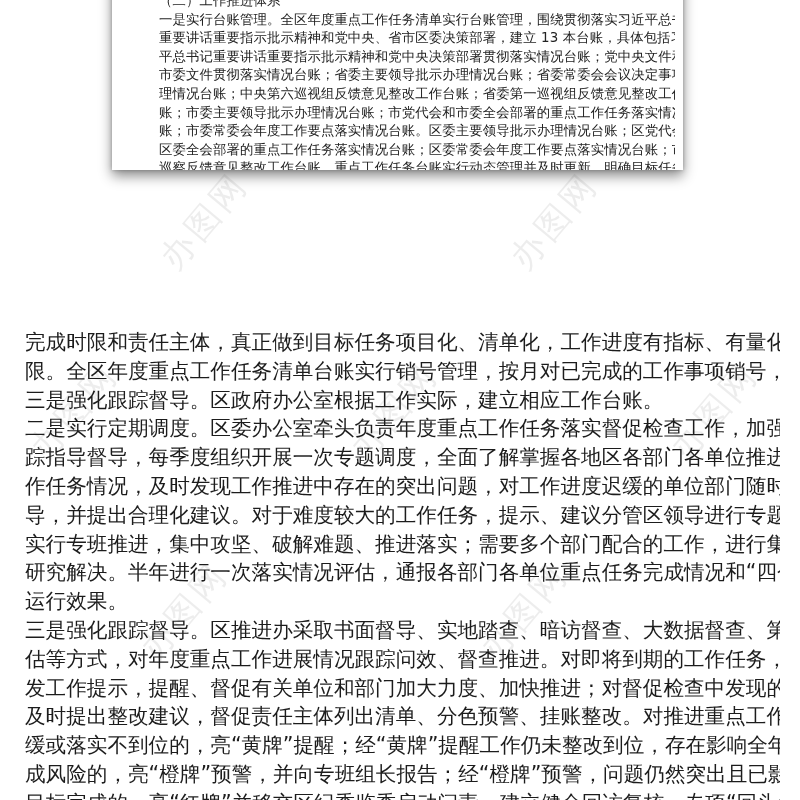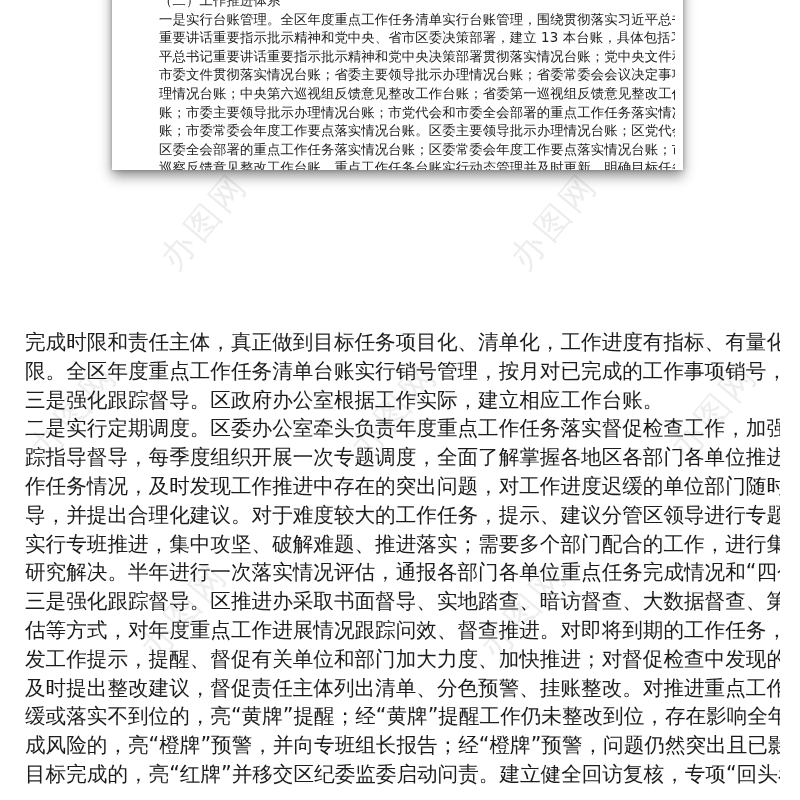--- a/index.html
+++ b/index.html
@@ -97,20 +97,21 @@
 <div class="body-text">
   <span class="body-line">完成时限和责任主体，真正做到目标任务项目化、清单化，工作进度有指标、有量化、有时</span>
   <span class="body-line">限。全区年度重点工作任务清单台账实行销号管理，按月对已完成的工作事项销号，定期报</span>
   <span class="body-line">三是强化跟踪督导。区政府办公室根据工作实际，建立相应工作台账。</span>
   <span class="body-line">二是实行定期调度。区委办公室牵头负责年度重点工作任务落实督促检查工作，加强日常跟</span>
   <span class="body-line">踪指导督导，每季度组织开展一次专题调度，全面了解掌握各地区各部门各单位推进重点工</span>
   <span class="body-line">作任务情况，及时发现工作推进中存在的突出问题，对工作进度迟缓的单位部门随时调度指</span>
   <span class="body-line">导，并提出合理化建议。对于难度较大的工作任务，提示、建议分管区领导进行专题调度或</span>
   <span class="body-line">实行专班推进，集中攻坚、破解难题、推进落实；需要多个部门配合的工作，进行集中会商</span>
   <span class="body-line">研究解决。半年进行一次落实情况评估，通报各部门各单位重点任务完成情况和“四个体系”</span>
+  <span class="body-line">运行效果。</span>
   <span class="body-line">三是强化跟踪督导。区推进办采取书面督导、实地踏查、暗访督查、大数据督查、第三方评</span>
   <span class="body-line">估等方式，对年度重点工作进展情况跟踪问效、督查推进。对即将到期的工作任务，及时下</span>
   <span class="body-line">发工作提示，提醒、督促有关单位和部门加大力度、加快推进；对督促检查中发现的问题，</span>
   <span class="body-line">及时提出整改建议，督促责任主体列出清单、分色预警、挂账整改。对推进重点工作任务迟</span>
   <span class="body-line">缓或落实不到位的，亮“黄牌”提醒；经“黄牌”提醒工作仍未整改到位，存在影响全年目标完</span>
   <span class="body-line">成风险的，亮“橙牌”预警，并向专班组长报告；经“橙牌”预警，问题仍然突出且已影响全年</span>
   <span class="body-line">目标完成的，亮“红牌”并移交区纪委监委启动问责。建立健全回访复核，专项“回头看”等工</span>
 </div>
 
 </body></html>

